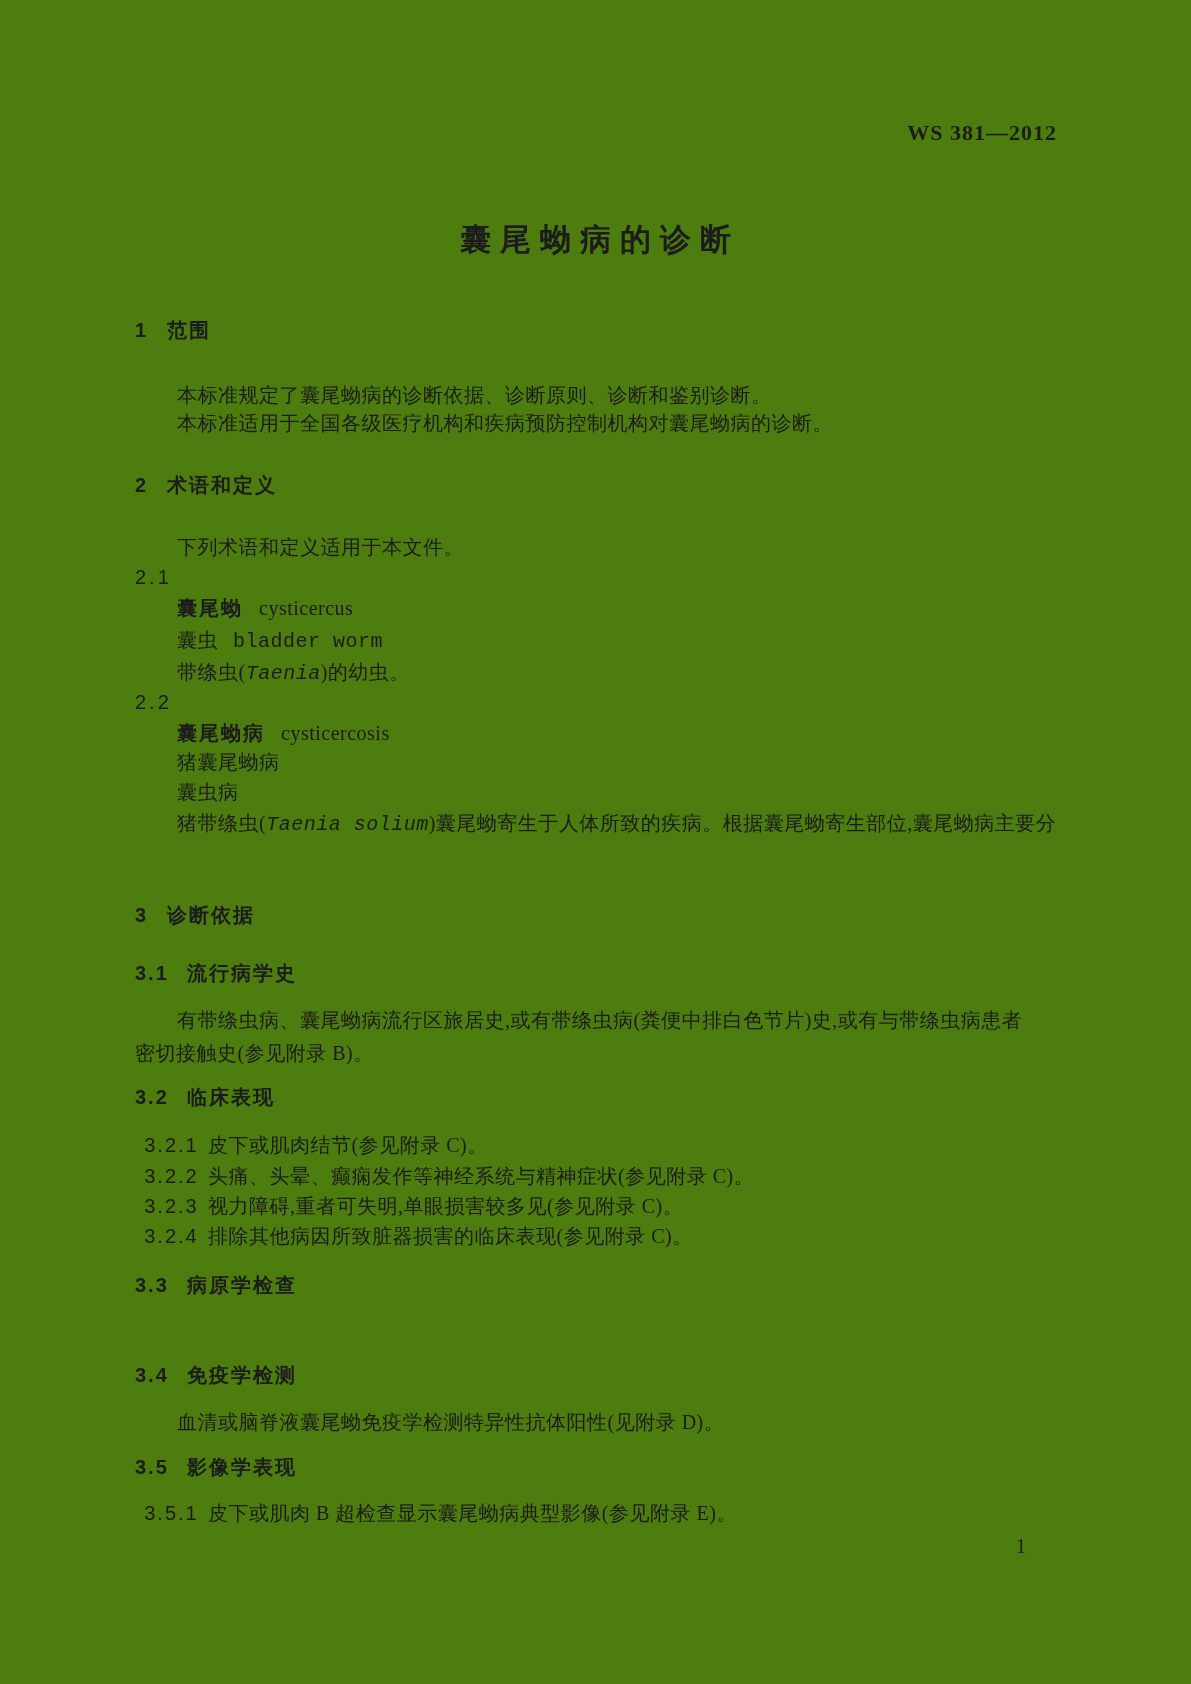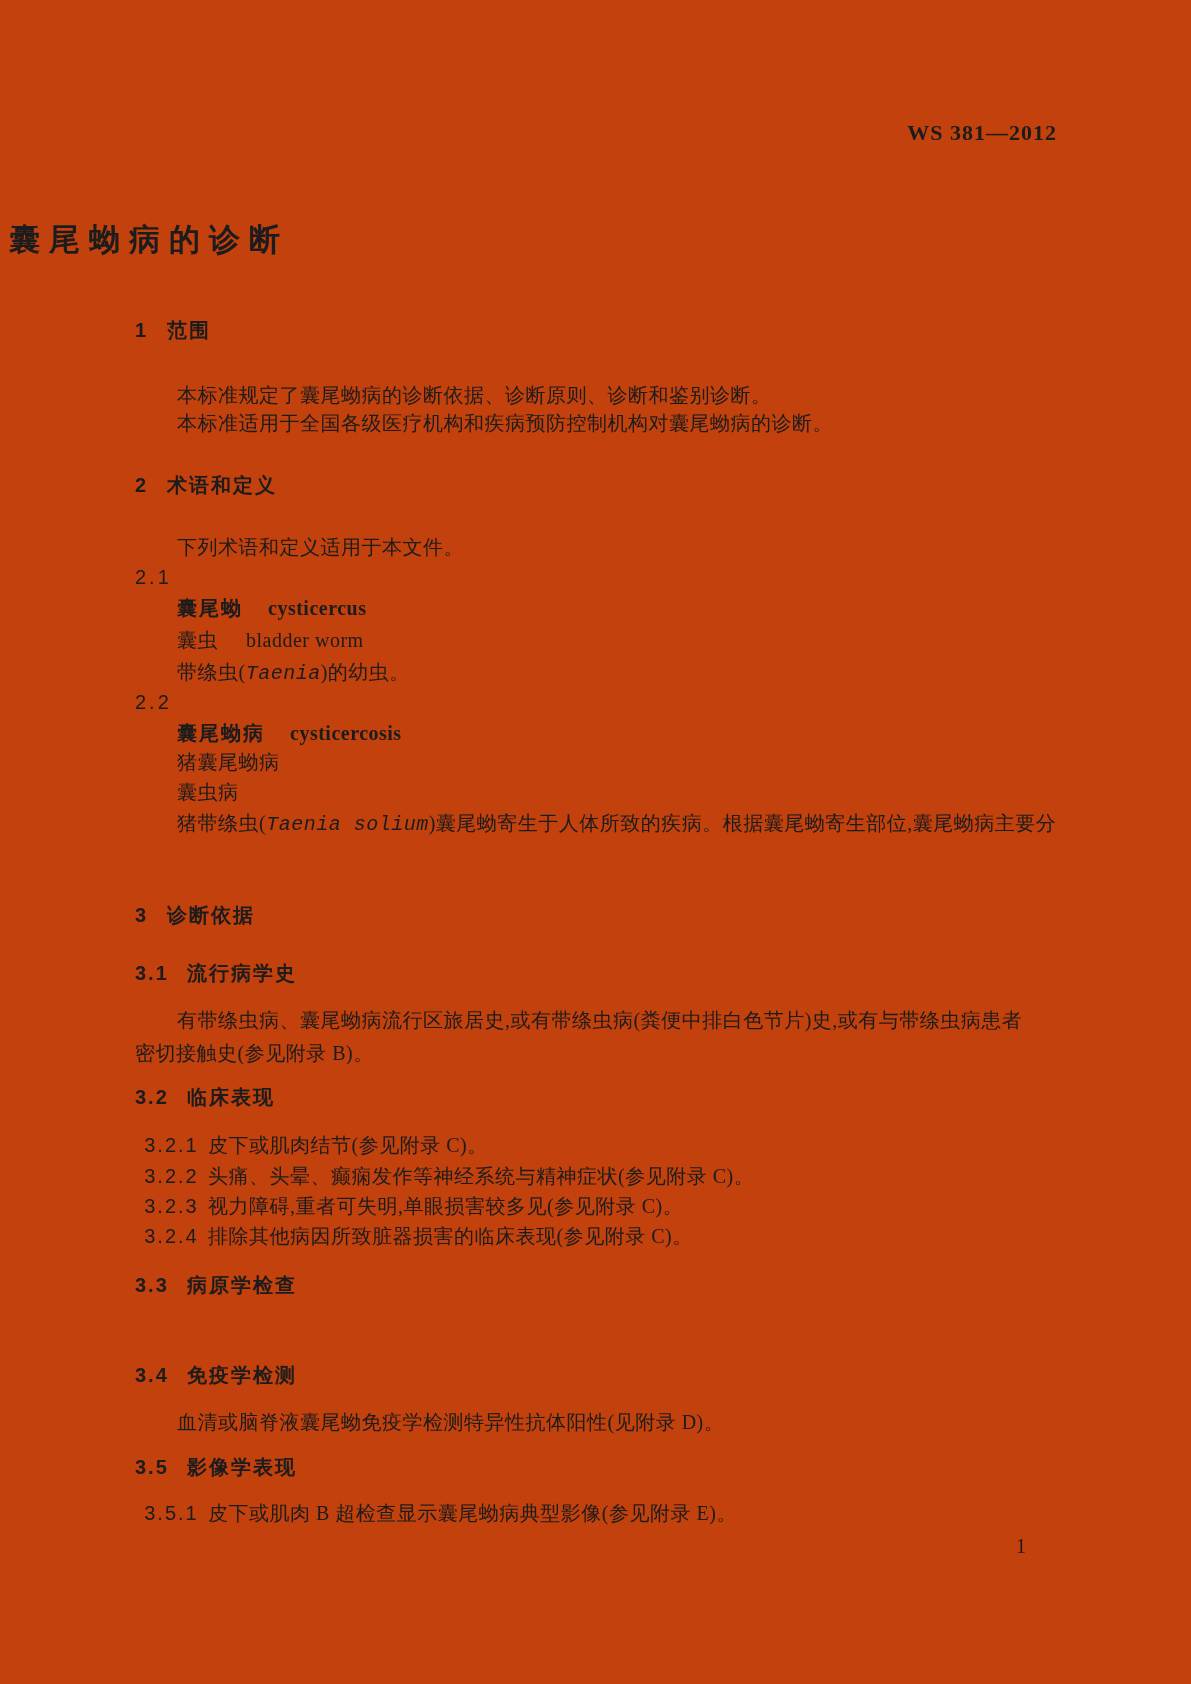--- a/index.html
+++ b/index.html
@@ -1,47 +1,48 @@
 <!DOCTYPE html>
 <html><head>
 <meta charset="utf-8">
 <style>
   html,body{margin:0;padding:0;background:#e8e8e8;}
   #page{
     position:relative;
     width:1191px;height:1684px;
     margin:0 auto;
-    background:#c2410c;
+    background:#4d7c0f;
     color:#1c1c1c;
     overflow:hidden;
   }
   .line{position:absolute;line-height:30px;white-space:nowrap;}
   
   .body{font-family:"Liberation Serif","DejaVu Serif",serif;font-size:20px;letter-spacing:0.5px;}
   
   .heading{font-family:"Liberation Sans","DejaVu Sans",sans-serif;font-weight:bold;font-size:20px;letter-spacing:2px;}
   
   .clausenum{font-family:"Liberation Sans","DejaVu Sans",sans-serif;font-weight:normal;font-size:20px;letter-spacing:3px;}
   .n1{display:inline-block;width:32px;letter-spacing:0;}
   .n2{display:inline-block;width:52px;letter-spacing:2px;}
   .n3{display:inline-block;width:73px;letter-spacing:2px;text-align:center;}
   .doccode{
     position:absolute;top:120px;right:134px;
     font-family:"Liberation Serif","DejaVu Serif",serif;
     font-weight:bold;font-size:22px;letter-spacing:1px;
   }
   .title{
     position:absolute;top:222px;left:0;width:100%;
+    text-align:center;
     font-family:"Liberation Sans","DejaVu Sans",sans-serif;
     font-weight:bold;font-size:31px;letter-spacing:9px;text-indent:9px;
     line-height:36px;
   }
   .term-zh{font-family:"Liberation Sans","DejaVu Sans",sans-serif;font-weight:bold;letter-spacing:2px;font-size:20px;}
-  .term-en{font-family:"Liberation Serif","DejaVu Serif",serif;font-weight:bold;font-size:20px;margin-left:25px;letter-spacing:0.5px;}
-  .alt-en{margin-left:28px;}
+  .term-en{font-family:"Liberation Serif","DejaVu Serif",serif;font-weight:normal;font-size:20px;margin-left:16px;letter-spacing:0.5px;}
+  .alt-en{margin-left:15px;font-family:Liberation Mono, monospace;}
   .latin{font-family:Liberation Mono, monospace;font-style:italic;letter-spacing:0.5px;}
   .pagenum{
     position:absolute;top:1531px;left:1016px;
     font-family:"Liberation Serif","DejaVu Serif",serif;
     font-size:20px;line-height:30px;
   }
 </style>
 </head>
 <body>
 

